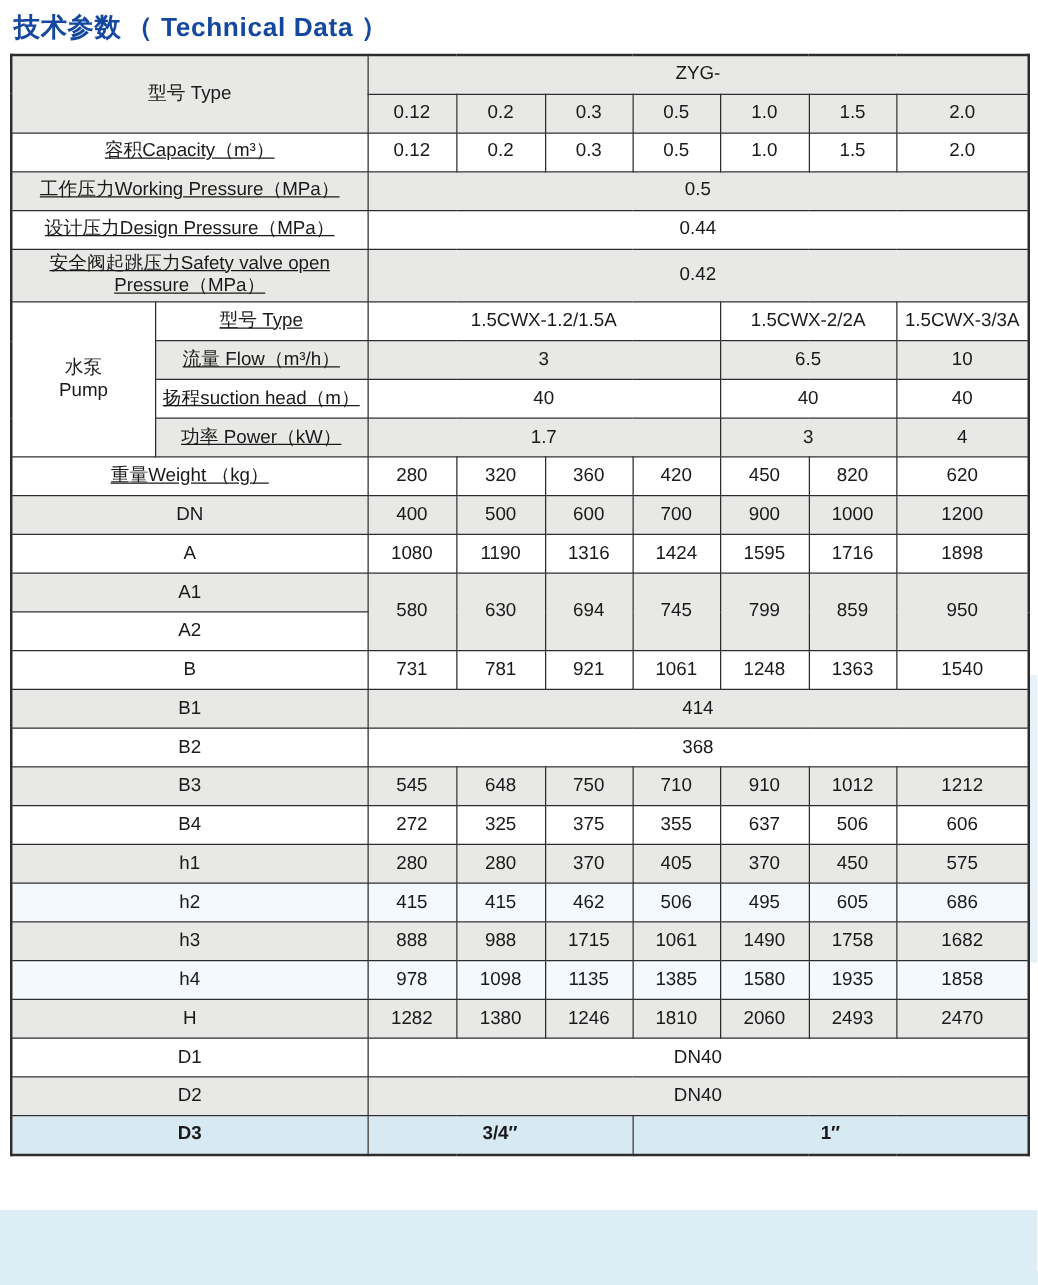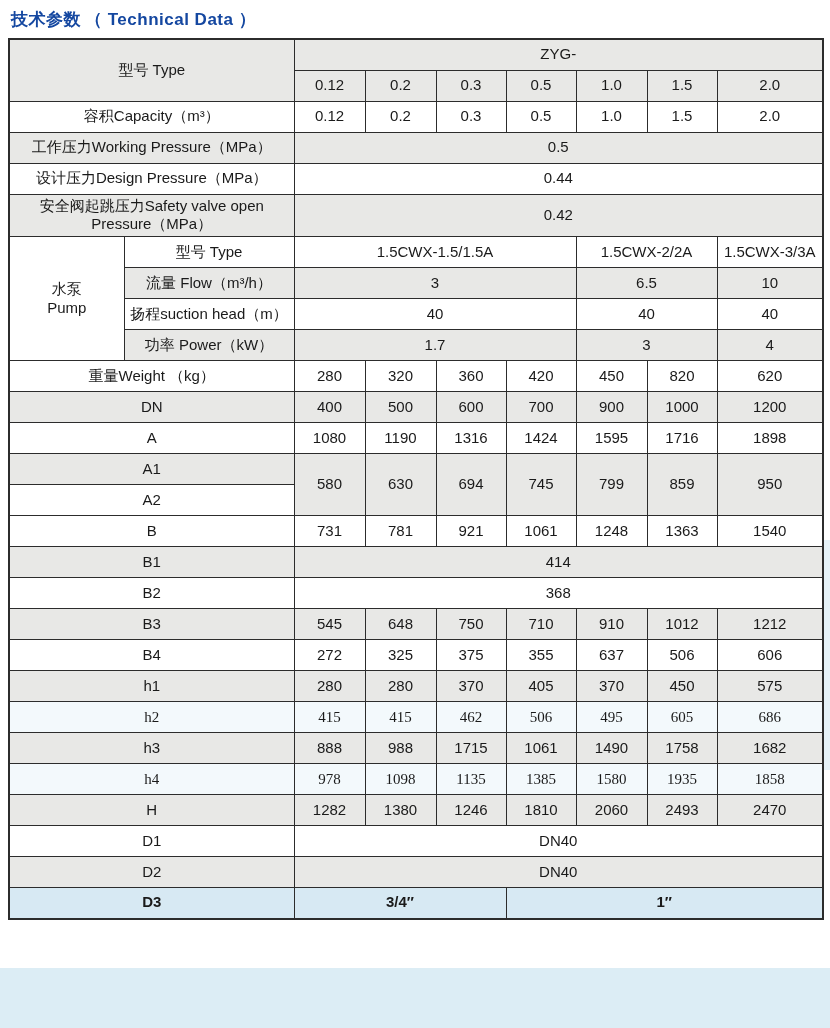--- a/index.html
+++ b/index.html
@@ -23,21 +23,21 @@
   .band-bottom{
     position:absolute;left:0;top:968px;width:830px;height:60px;
     background:var(--band);z-index:0;
   }
   .band-right{
     position:absolute;right:0;top:540px;width:8px;height:230px;
     background:#e6f2f8;z-index:0;
   }
   h1.title{
     margin:8px 0 7px 11px;
-    font-size:17px;
+    font-size:21px;
     font-weight:bold;
     color:var(--accent);
     letter-spacing:0.5px;
     position:relative;z-index:1;
   }
   h1.title .gap{display:inline-block;width:4px;}
   table.tech{
     position:relative;z-index:1;
     margin-left:8px;
     width:814px;
@@ -50,24 +50,24 @@
     height:31px;
     padding:2px 4px;
     font-size:15px;
     color:#1a1a1a;
     text-align:center;
     vertical-align:middle;
     white-space:pre-line;
     line-height:1.25;
     overflow:hidden;
   }
-  td.l{text-align:left;padding-left:10px;}
+  td.l{text-align:left;padding-left:10px;text-decoration:underline;}
   td.g{background:var(--gray);}
   td.w{background:var(--white);}
-  td.t{background:var(--tint);font-family:Liberation Serif, serif;}
+  td.t{background:var(--tint);}
   td.b{background:var(--blue);font-weight:bold;}
 </style>
 </head>
 <body>
 
 <div class="band-bottom"></div>
 <div class="band-right"></div>
 
 <h1 class="title"><span>技术参数</span><span class="gap"></span><span>（ Technical Data ）</span></h1>
 
@@ -116,21 +116,21 @@
         <td colspan="7" class="w">0.44</td>
       </tr>
       <tr>
         <td colspan="2" class="g l">安全阀起跳压力Safety valve open Pressure（MPa）</td>
         <td colspan="7" class="g">0.42</td>
       </tr>
       <tr>
         <td rowspan="4" class="w">水泵
 Pump</td>
         <td class="w l">型号 Type</td>
-        <td colspan="4" class="w">1.5CWX-1.5/1.5A</td>
+        <td colspan="4" class="w">1.5CWX-1.2/1.5A</td>
         <td colspan="2" class="w">1.5CWX-2/2A</td>
         <td class="w">1.5CWX-3/3A</td>
       </tr>
       <tr>
         <td class="g l">流量 Flow（m³/h）</td>
         <td colspan="4" class="g">3</td>
         <td colspan="2" class="g">6.5</td>
         <td class="g">10</td>
       </tr>
       <tr>

